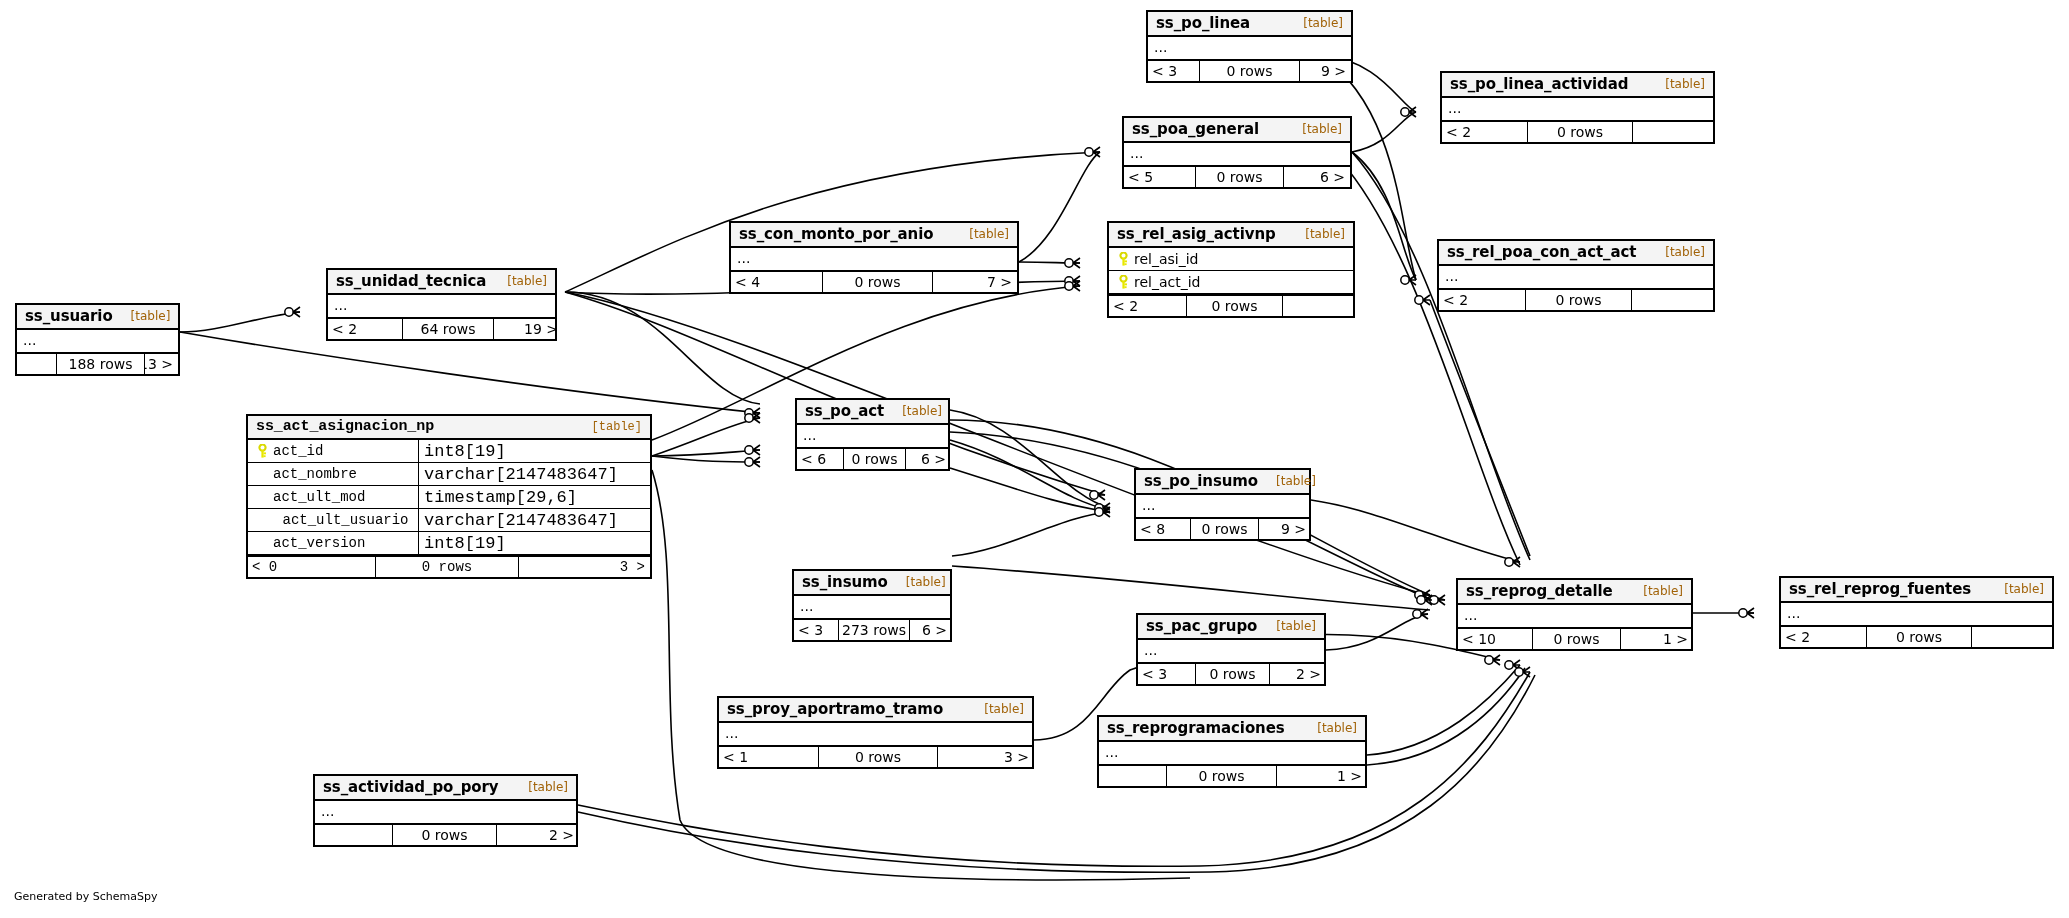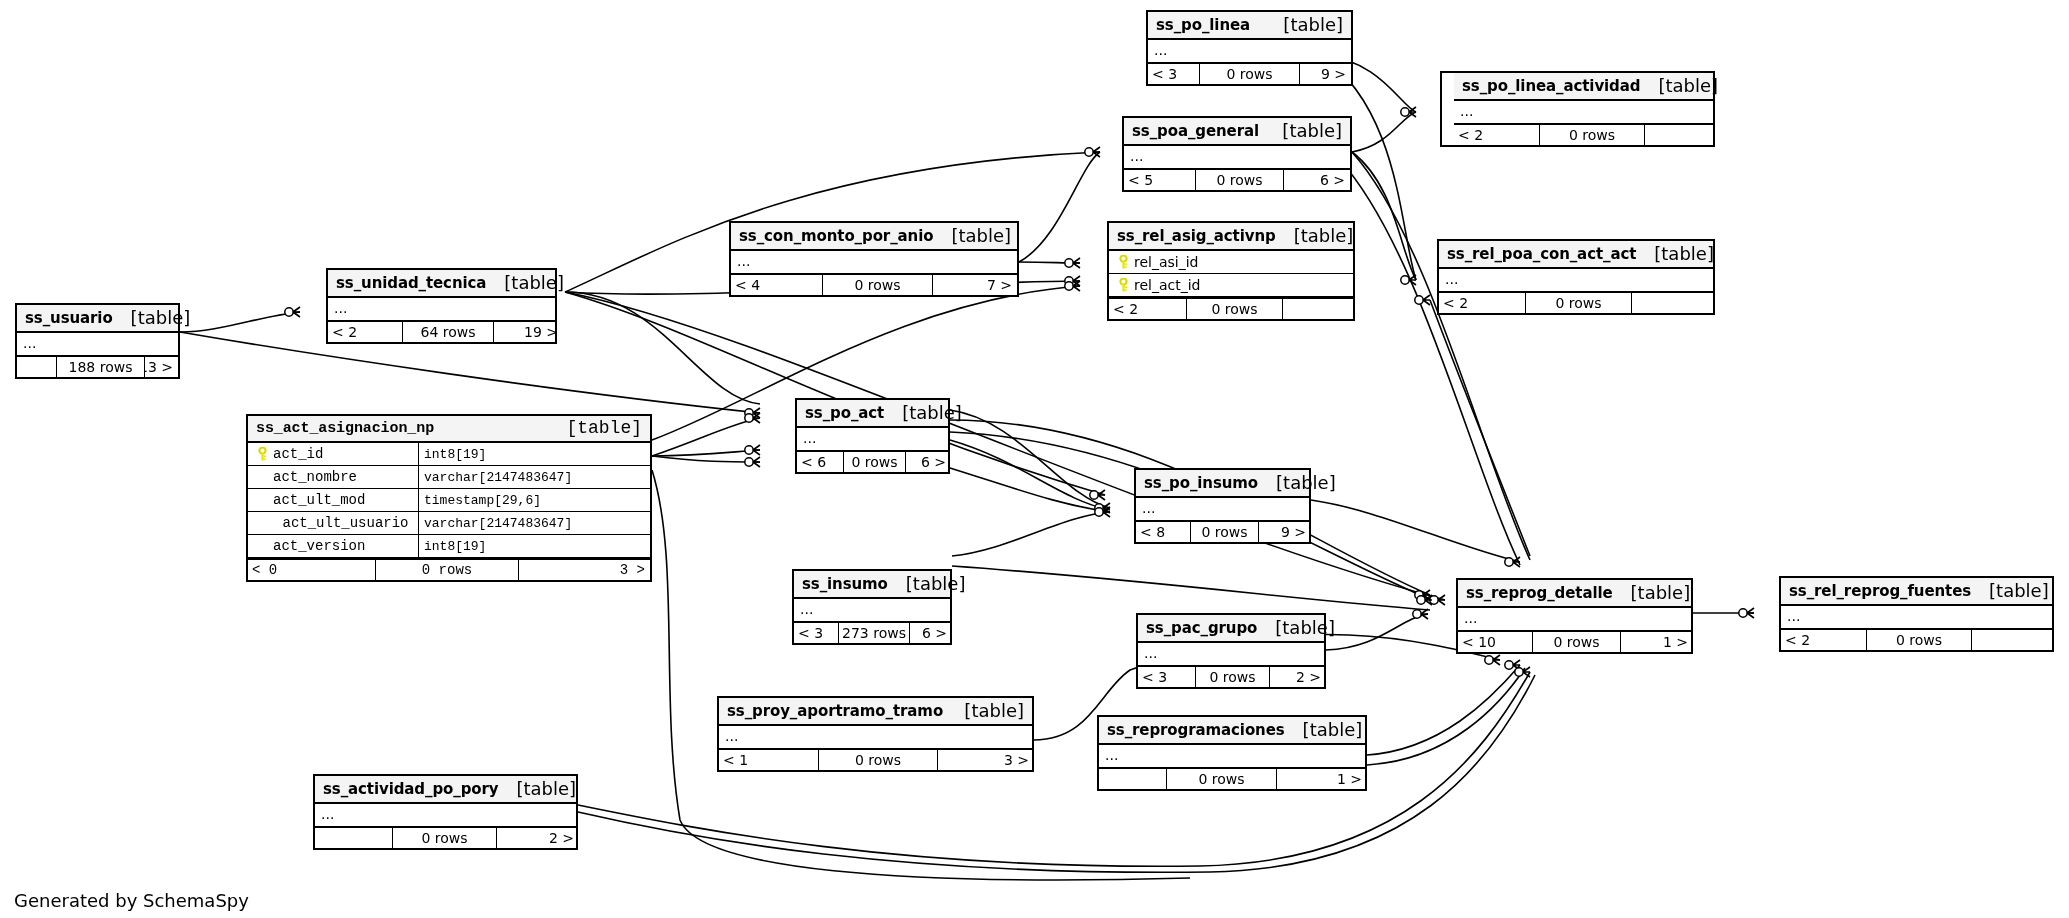--- a/index.html
+++ b/index.html
@@ -42,22 +42,22 @@
     box-sizing: border-box;
     white-space: nowrap;
   }
   .tn-name {
     font-weight: bold;
     font-size: 15px;
     color: #000000;
     letter-spacing: -0.1px;
   }
   .tn-tag {
-    font-size: 18px;
-    color: #000000;
+    font-size: 12px;
+    color: #a16207;
     padding-left: 18px;
   }
   .tn-ellipsis {
     font-size: 14px;
     color: #000000;
     padding: 1px 6px 4px 6px;
     line-height: 12px;
     box-sizing: border-box;
     height: 22px;
     display: flex;
@@ -95,21 +95,21 @@
     align-items: center;
     justify-content: center;
   }
   .tn-colname {
     font-size: 14px;
     color: #000000;
     white-space: nowrap;
     padding-left: 2px;
   }
   .tn-type {
-    font-size: 13px;
+    font-size: 17px;
     color: #000000;
   }
   .tn-footer {
     display: flex;
     align-items: stretch;
     border-top: 2px solid #000000;
     height: 22px;
     box-sizing: border-box;
     background: #ffffff;
   }
@@ -133,21 +133,21 @@
   }
   .tn-foot-right {
     justify-content: flex-end;
     padding-right: 5px;
   }
   .with-cols .tn-col:last-of-type {
     border-bottom: none;
   }
   .credit {
     position: absolute;
-    font-size: 18px;
+    font-size: 11px;
     color: #000000;
   }
 </style>
 </head>
 <body>
 
 <div id="canvas">
 
   <svg id="edges" viewBox="0 0 2069 918" preserveAspectRatio="none">
     <defs>
@@ -273,21 +273,21 @@
           <span class="tn-name">ss_po_linea</span>
           <span class="tn-tag">[table]</span>
         </div>
         <div class="tn-ellipsis">...</div>
         <div class="tn-footer">
           <div class="tn-foot-cell tn-foot-left" style="flex: 0 0 52px;">&lt; 3</div>
           <div class="tn-foot-cell tn-foot-mid" style="flex: 1 1 auto; min-width: 70px;">0 rows</div>
           <div class="tn-foot-cell tn-foot-right" style="flex: 0 0 51px;">9 &gt;</div>
         </div>
       </div>
-      <div class="table-node" style="left: 1440px; top: 71px; width: 275px; padding-left: 12px;">
+      <div class="table-node" style="left: 1440px; top: 71px; width: 275px;">
         <div class="tn-title">
           <span class="tn-name">ss_po_linea_actividad</span>
           <span class="tn-tag">[table]</span>
         </div>
         <div class="tn-ellipsis">...</div>
         <div class="tn-footer">
           <div class="tn-foot-cell tn-foot-left" style="flex: 0 0 86px;">&lt; 2</div>
           <div class="tn-foot-cell tn-foot-mid" style="flex: 1 1 auto; min-width: 105px;">0 rows</div>
           <div class="tn-foot-cell tn-foot-right" style="flex: 0 0 80px;"></div>
         </div>

